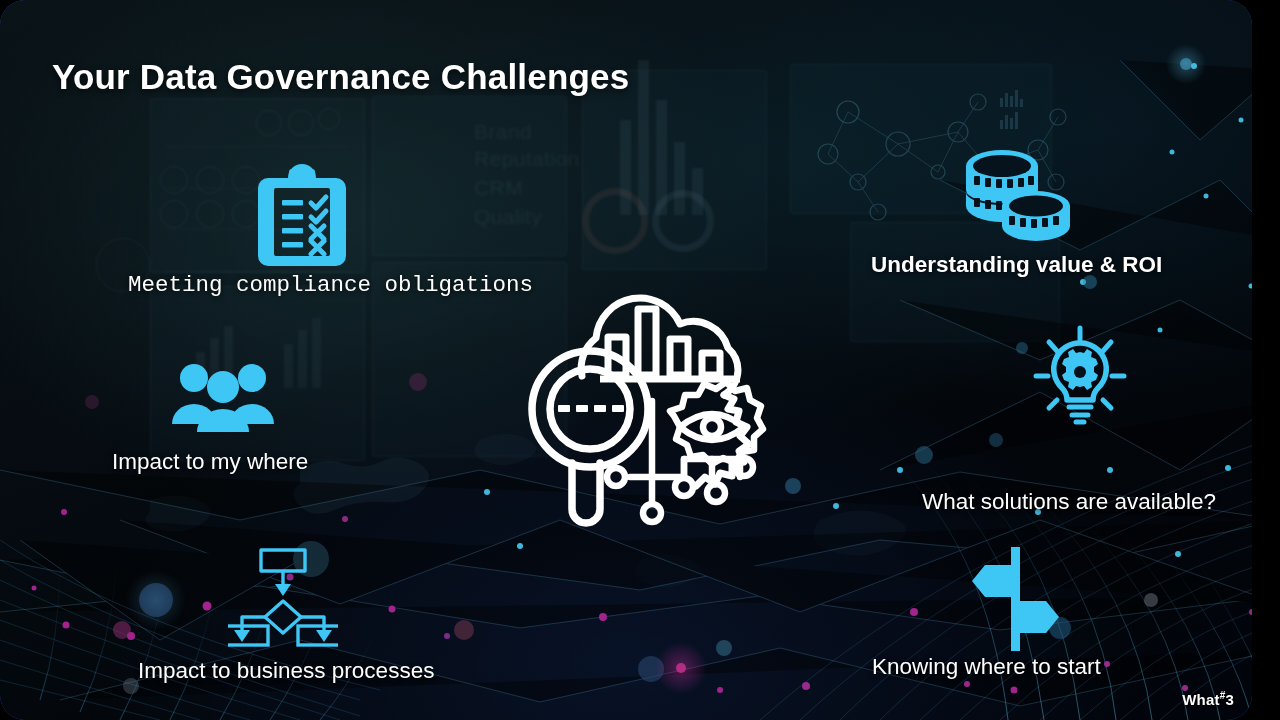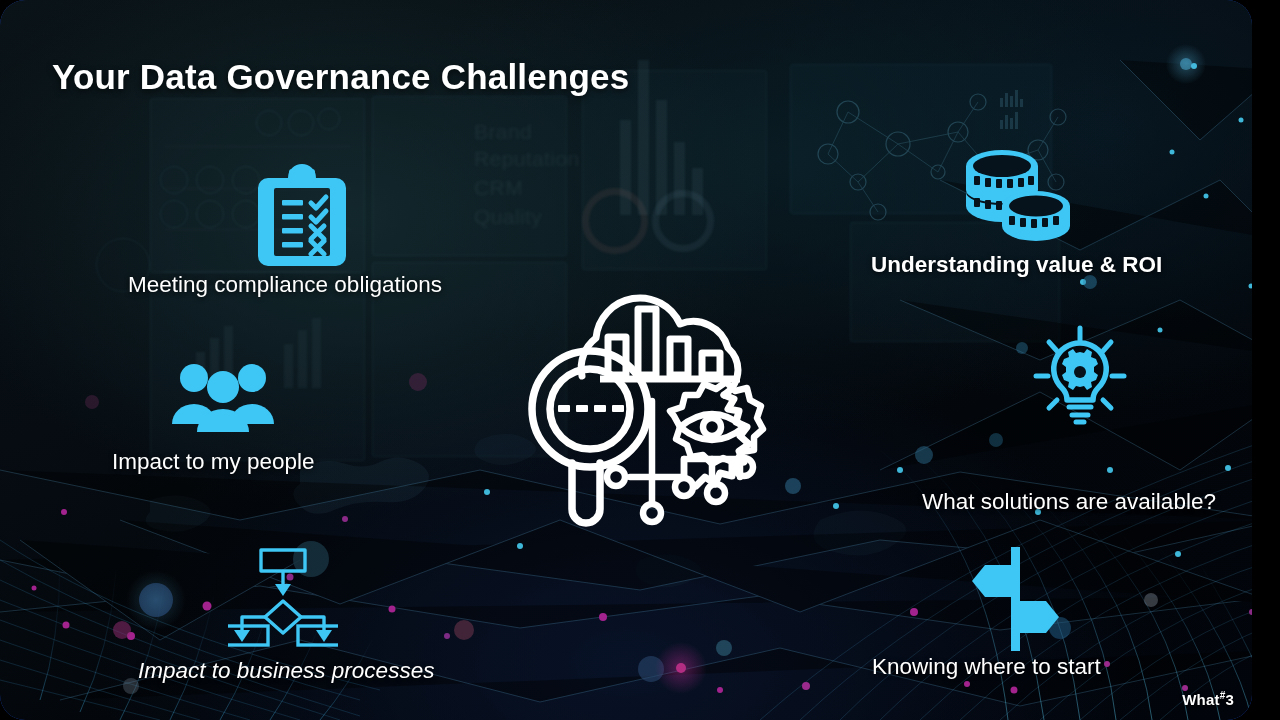--- a/index.html
+++ b/index.html
@@ -418,21 +418,21 @@
           <rect x="27" y="78" width="21" height="5.5" rx="1"></rect>
         </g>
         <g stroke="#3ec6f5" stroke-width="5" fill="none" stroke-linecap="round" stroke-linejoin="round">
           <path d="M56 39 l5 5 l10 -11"></path>
           <path d="M56 53 l5 5 l10 -11"></path>
           <path d="M56 62 l13 13 M69 62 l-13 13"></path>
           <path d="M56 77 l13 13 M69 77 l-13 13"></path>
         </g>
       </svg>
     </div>
-    <div class="label" style="left:128px; top:272px;">Meeting compliance obligations</div>
+    <div class="label" style="left:128px; top:272px;font-family:Liberation Mono, monospace;">Meeting compliance obligations</div>
   </div>
 
   <div class="challenge">
     <div class="icon-wrap" style="left:962px; top:146px;">
       <svg width="108" height="100" viewBox="0 0 108 100">
         <g fill="#3ec6f5">
 
           <path d="M4 20 a36 16 0 0 1 72 0 v40 a36 16 0 0 1 -72 0 z"></path>
         </g>
         <g fill="#06131c">
@@ -474,21 +474,21 @@
         <g fill="#3ec6f5">
           <circle cx="24" cy="16" r="14"></circle>
           <path d="M2 62 a22 20 0 0 1 44 0 z"></path>
           <circle cx="82" cy="16" r="14"></circle>
           <path d="M60 62 a22 20 0 0 1 44 0 z"></path>
           <circle cx="53" cy="25" r="16"></circle>
           <path d="M27 70 a26 23 0 0 1 52 0 z"></path>
         </g>
       </svg>
     </div>
-    <div class="label" style="left:112px; top:449px;">Impact to my people</div>
+    <div class="label" style="left:112px; top:449px;">Impact to my where</div>
   </div>
 
   <div class="challenge">
     <div class="icon-wrap" style="left:1032px; top:325px;">
       <svg width="96" height="100" viewBox="0 0 96 100">
         <g stroke="#3ec6f5" stroke-width="5" stroke-linecap="round" fill="none">
 
           <line x1="48" y1="3" x2="48" y2="15"></line>
           <line x1="17" y1="17" x2="25" y2="26"></line>
           <line x1="79" y1="17" x2="71" y2="26"></line>
@@ -527,21 +527,21 @@
           <path d="M73 73 L96 73 L96 88"></path>
           <path d="M6 86 L14 98 L22 86 Z" fill="#3ec6f5" stroke="none"></path>
           <path d="M88 86 L96 98 L104 86 Z" fill="#3ec6f5" stroke="none"></path>
         </g>
         <g fill="none" stroke="#3ec6f5" stroke-width="3.4">
           <rect x="-4" y="82" width="44" height="19"></rect>
           <rect x="70" y="82" width="44" height="19"></rect>
         </g>
       </svg>
     </div>
-    <div class="label" style="left:138px; top:658px;font-style:italic;">Impact to business processes</div>
+    <div class="label" style="left:138px; top:658px;">Impact to business processes</div>
   </div>
 
   <div class="challenge">
     <div class="icon-wrap" style="left:970px; top:543px;">
       <svg width="90" height="110" viewBox="0 0 90 110">
         <g fill="#3ec6f5">
           <rect x="41" y="4" width="9" height="104"></rect>
           <path d="M41 22 h-26 l-13 16 l13 16 h26 z"></path>
           <path d="M50 58 h26 l13 16 l-13 16 h-26 z"></path>
         </g>

